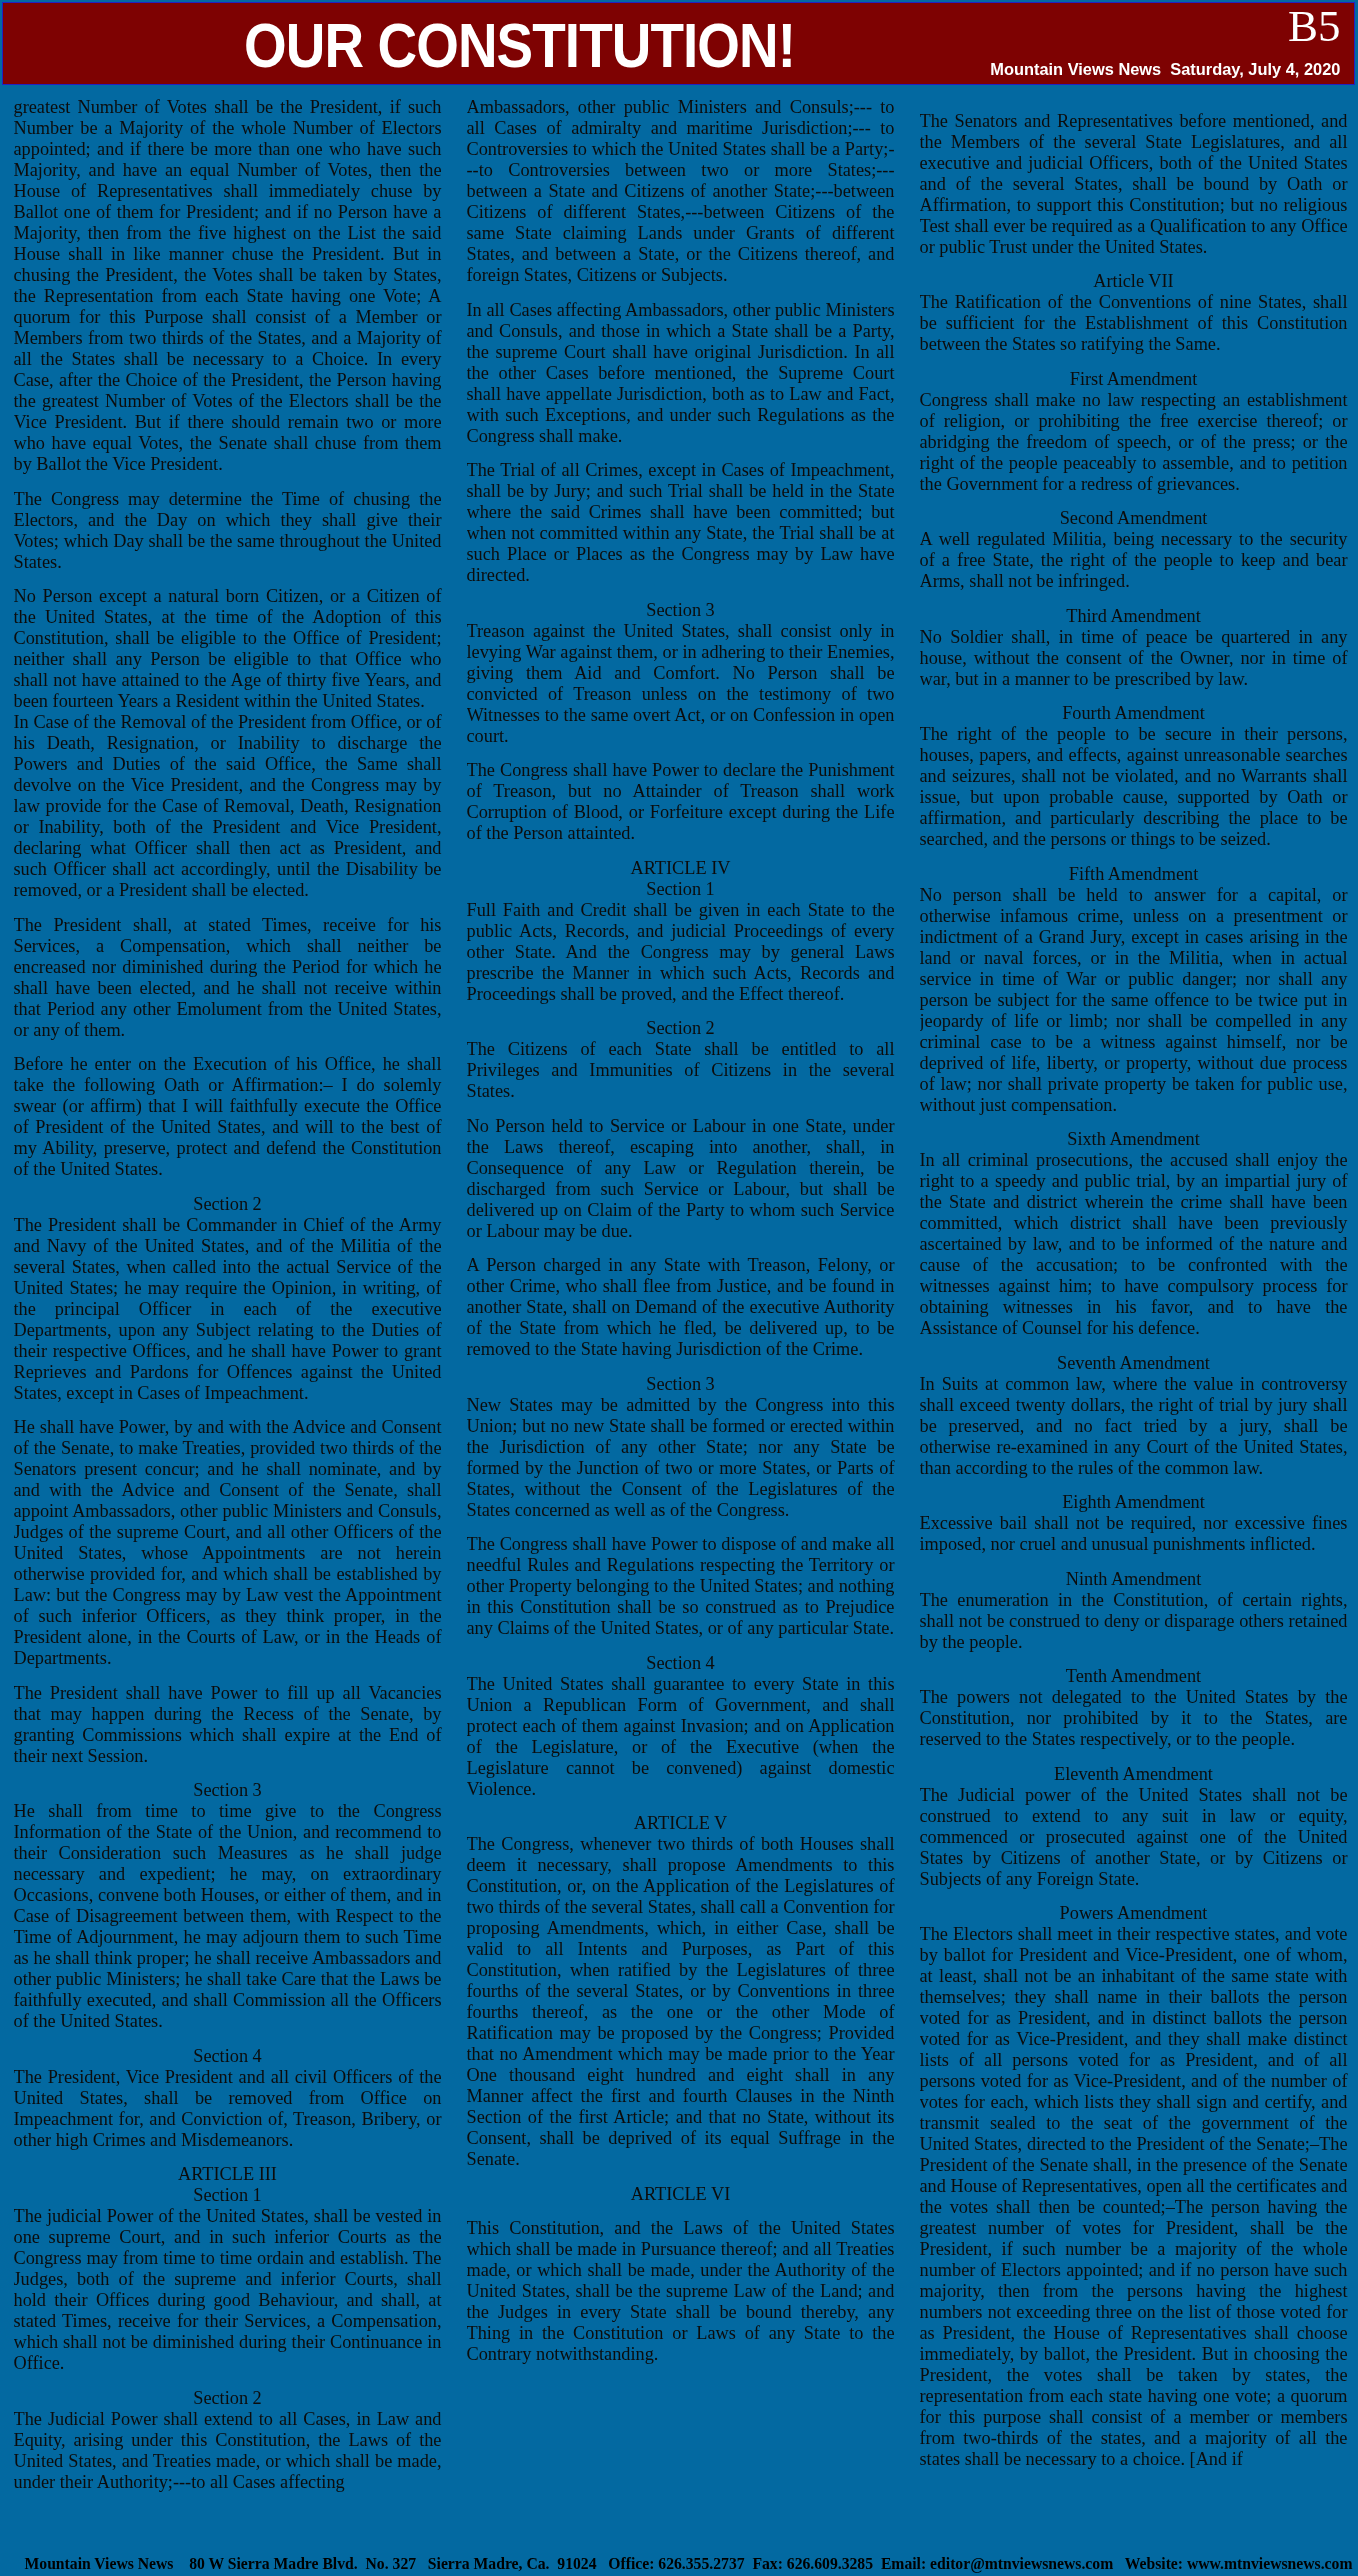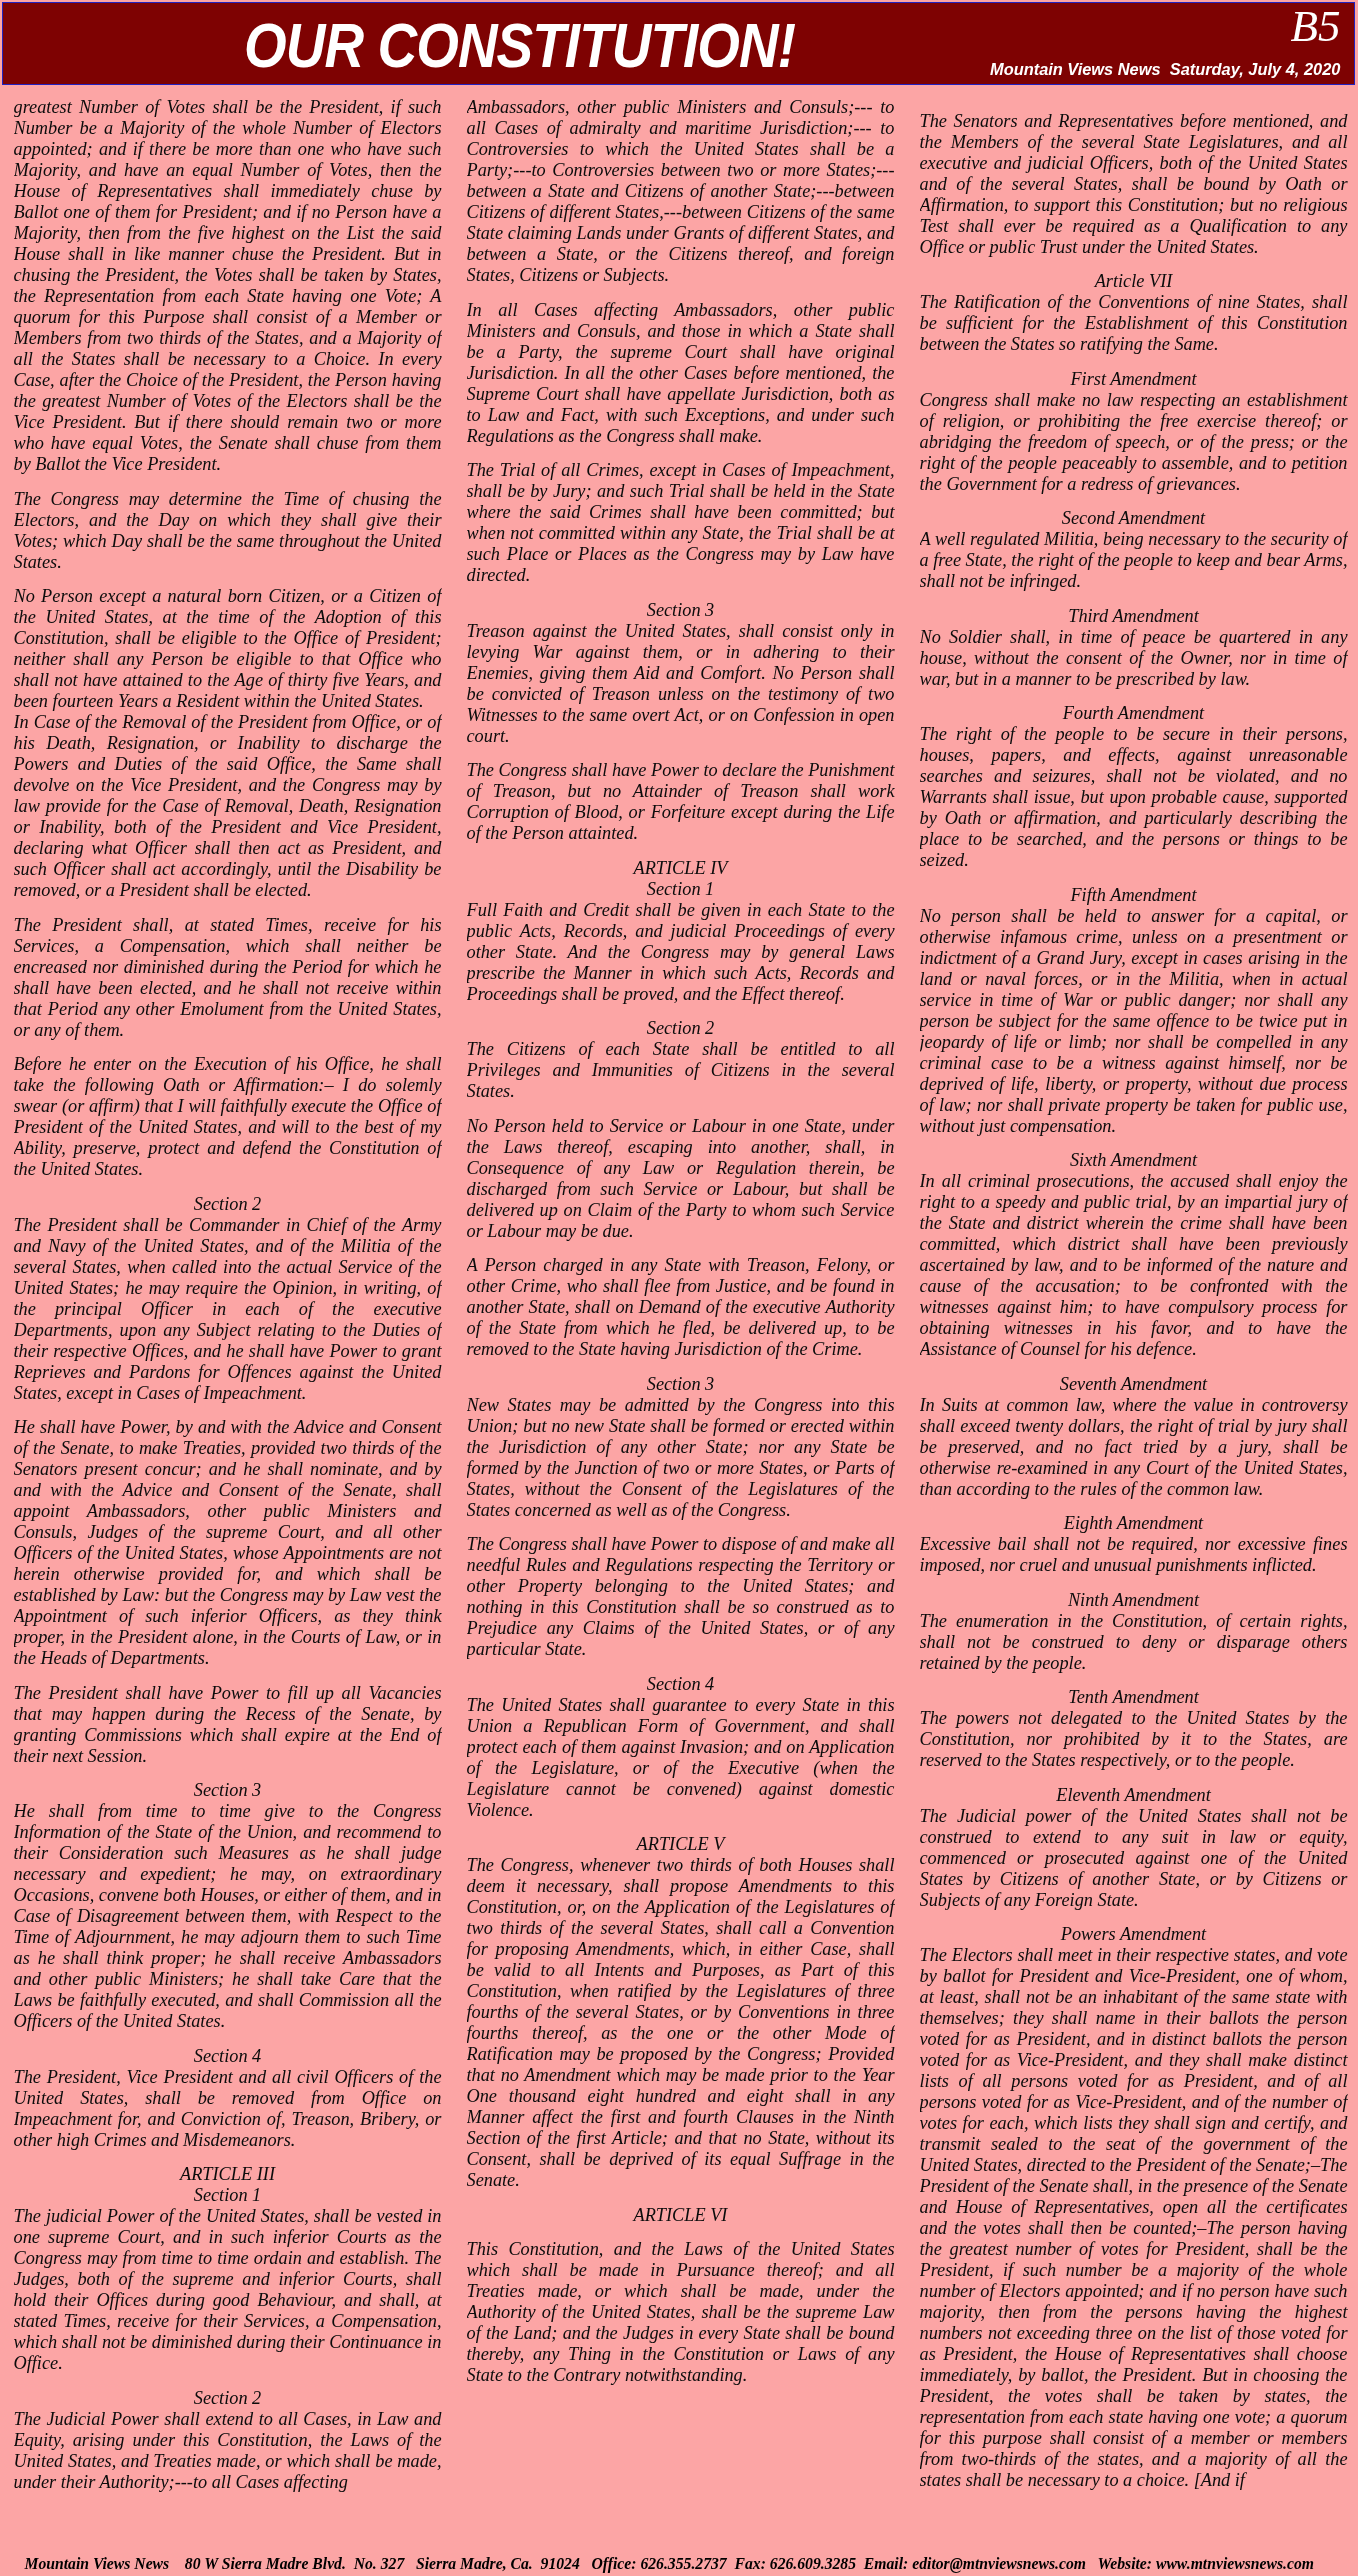--- a/index.html
+++ b/index.html
@@ -1,24 +1,23 @@
 <!DOCTYPE html>
 <html><head>
 <meta charset="utf-8">
 <style>
   html,body{margin:0;padding:0;background:#e8e8e8;}
   #page{
     position:relative;
     width:1359px;height:2576px;
-    background:#fca5a5;
+    background:#0369a1;
     font-family:"Liberation Serif","DejaVu Serif",serif;
     color:#0c0c0c;
     overflow:hidden;
     margin:0 auto;
-    font-style:italic;
   }
   
   #masthead-bar{
     position:absolute;left:1.9px;top:1.9px;width:1351px;height:81px;
     background:var(--header-bg,#7e0202);
     border:1.9px solid var(--header-border,#2222c0);
   }
   .page-title{
     position:absolute;left:241px;top:5.8px;
     font-family:"Liberation Sans","DejaVu Sans",sans-serif;

